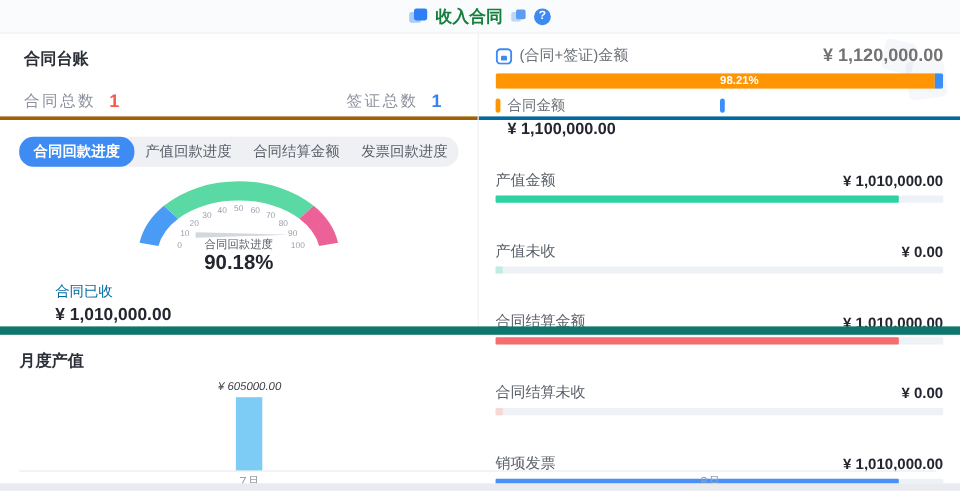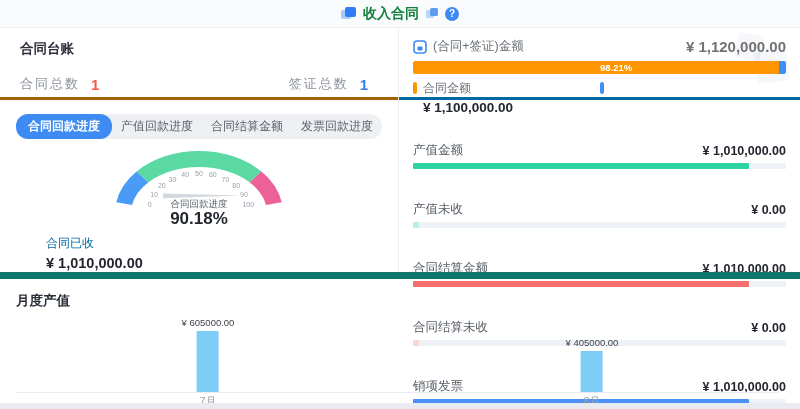--- a/index.html
+++ b/index.html
@@ -65,21 +65,21 @@
   .m-line { display:flex; justify-content:space-between; align-items:center;margin-top:32px; }
   .m-label { color:#5a6068; font-size:12.5px; }
   .m-val { font-weight:bold; font-size:12.5px; color:#23262e; }
   .m-track { height:6px; background:#eef1f6; border-radius:1px; margin:4px 0 7px; }
   .m-fill { height:100%; border-radius:1px; }
 
   
   .monthly { border-top:7px solid #0f766e; padding:13px 16px 0; height:131px; position:relative; }
   .chart { position:relative; height:100px; margin-top:0; }
   .axis { position:absolute; left:0; right:4px; bottom:17px; height:1px; background:#e9ecf1; }
-  .bar-group { position:absolute; bottom:18px; transform:translateX(-50%); text-align:center; }
+  .bar-group { position:absolute; bottom:18px; transform:translateX(-50%); text-align:center;font-style:italic; }
   .bar-val { font-size:9.5px; color:#3a3f46; margin-bottom:3px; white-space:nowrap; }
   .bar { width:22px; margin:0 auto; }
   .cat-label { position:absolute; bottom:1px; transform:translateX(-50%); color:#9aa1a9; font-size:11px; }
 
   svg text { font-family:"Liberation Sans","DejaVu Sans",sans-serif; }
 </style>
 </head>
 <body>
 
 <div class="app">
@@ -250,21 +250,17 @@
 
   <div class="monthly">
     <div class="sec-title">月度产值</div>
     <div class="chart" id="monthly-chart">
       <div class="axis"></div>
     <div class="bar-group" style="left: 25%;">
           <div class="bar-val">¥ 605000.00</div>
           <div class="bar" style="height: 61px; background: rgb(125, 204, 245);"></div>
         </div>
         <div class="cat-label" style="left: 25%;">7月</div>
-        <div class="bar-group" style="left: 75%;">
-          <div class="bar-val">¥ 405000.00</div>
-          <div class="bar" style="height: 41px; background: rgb(125, 204, 245);"></div>
-        </div>
         <div class="cat-label" style="left: 75%;">8月</div>
       </div>
   </div>
 
 </div>
 
 </body></html>

